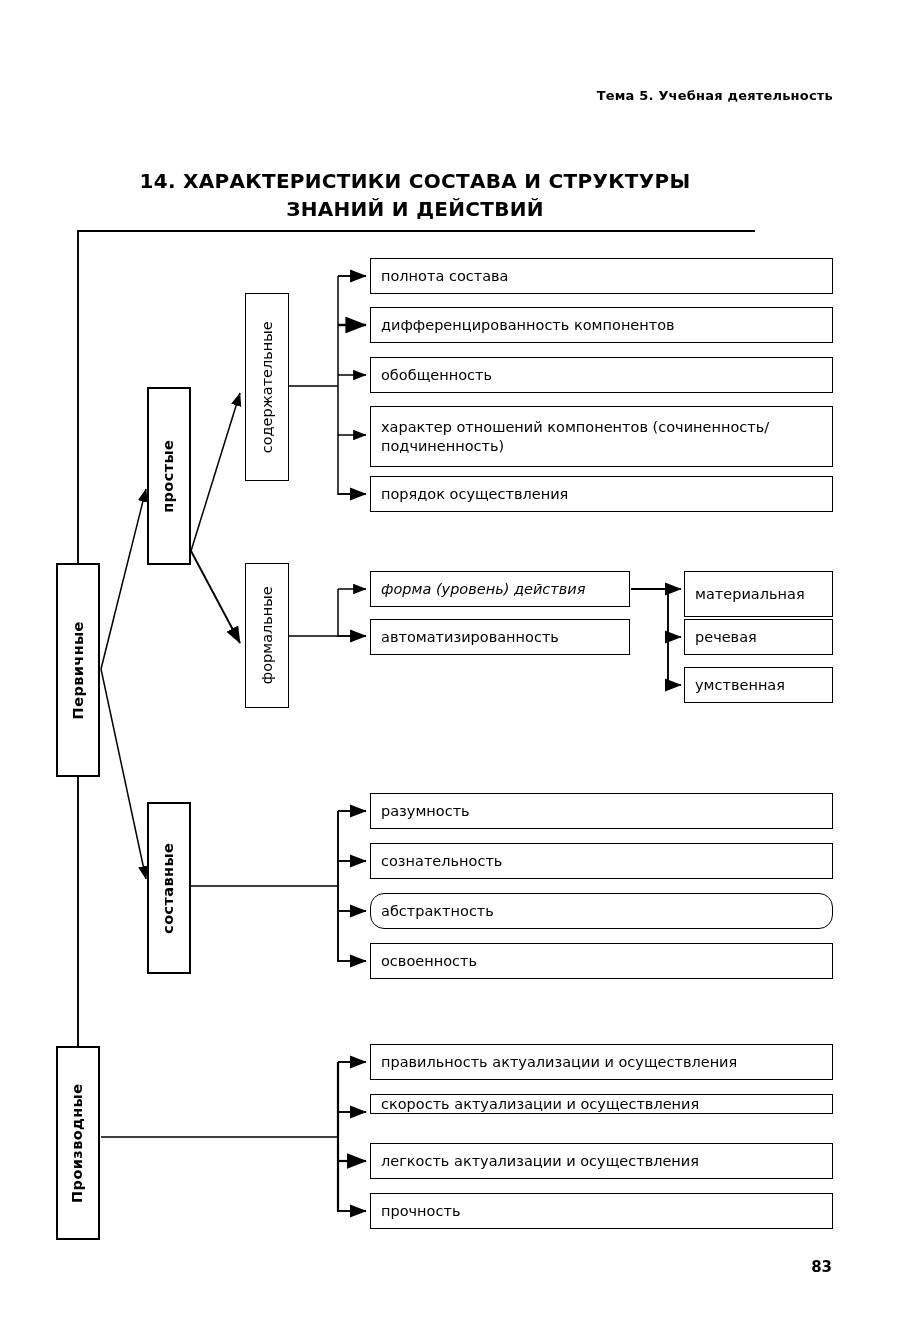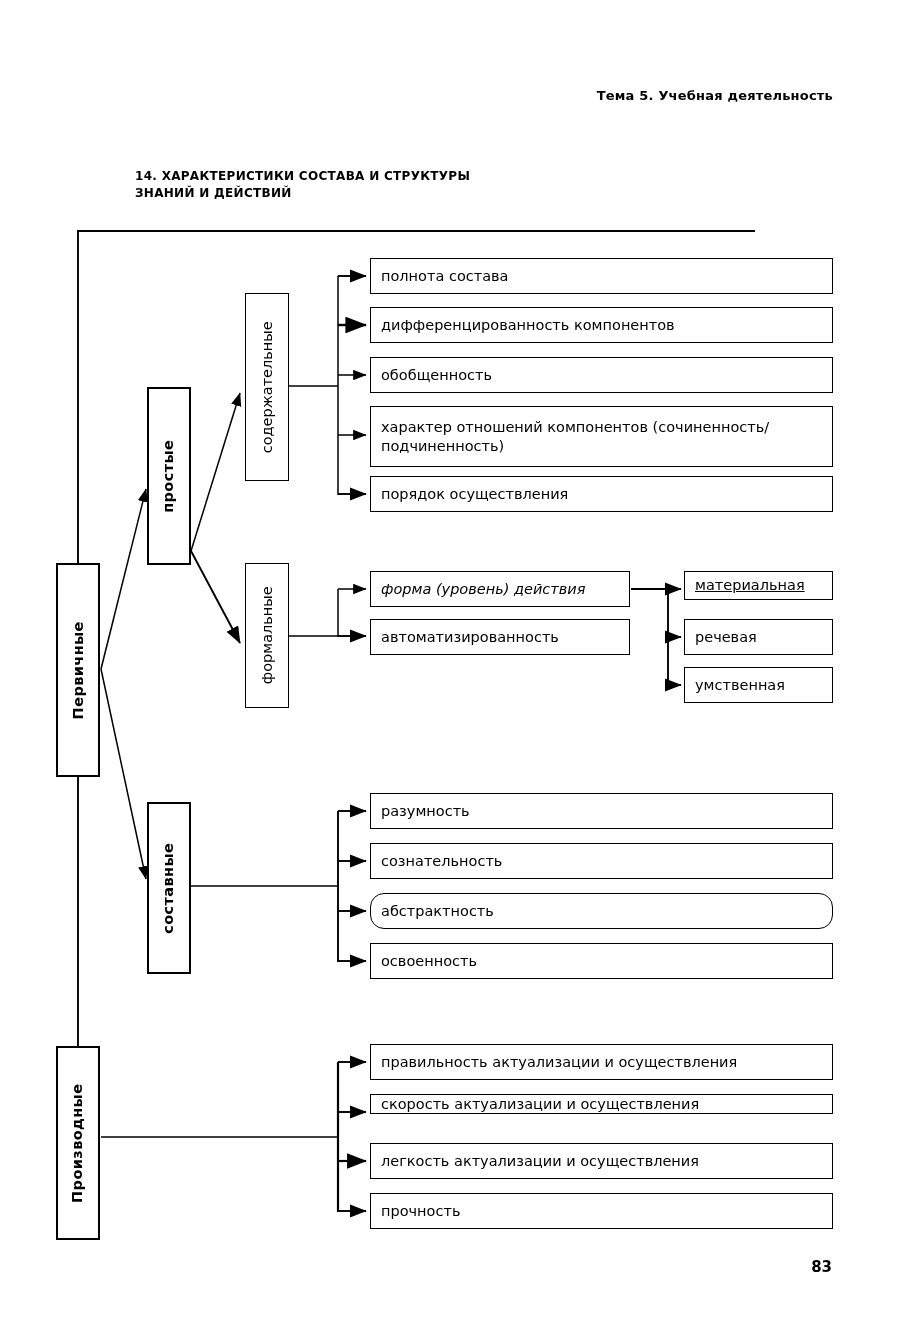--- a/index.html
+++ b/index.html
@@ -26,22 +26,22 @@
     font-size: 13px;
     font-weight: 600;
     letter-spacing: 0.2px;
     white-space: nowrap;
   }
   .doc-title {
     position: absolute;
     left: 135px;
     top: 168px;
     width: 560px;
-    text-align: left;
-    font-size: 12px;
+    text-align: center;
+    font-size: 20px;
     font-weight: bold;
     line-height: 1.38;
     letter-spacing: 0.3px;
   }
   .page-number {
     position: absolute;
     right: 66px;
     top: 1258px;
     font-size: 15px;
     font-weight: bold;
@@ -207,21 +207,21 @@
       <span class="htext">порядок осуществления</span>
     </div>
 
     <div class="node h" style="left:370px; top:571px; width:260px; height:36px;font-style:italic;">
       <span class="htext">форма (уровень) действия</span>
     </div>
     <div class="node h" style="left:370px; top:619px; width:260px; height:36px;">
       <span class="htext">автоматизированность</span>
     </div>
 
-    <div class="node h" style="left:684px; top:571px; width:149px; height:29px;text-decoration:underline;">
+    <div class="node h" style="left:684px; top:571px; width:149px; height:46px;">
       <span class="htext">материальная</span>
     </div>
     <div class="node h" style="left:684px; top:619px; width:149px; height:36px;">
       <span class="htext">речевая</span>
     </div>
     <div class="node h" style="left:684px; top:667px; width:149px; height:36px;">
       <span class="htext">умственная</span>
     </div>
 
     <div class="node h" style="left:370px; top:793px; width:463px; height:36px;">

